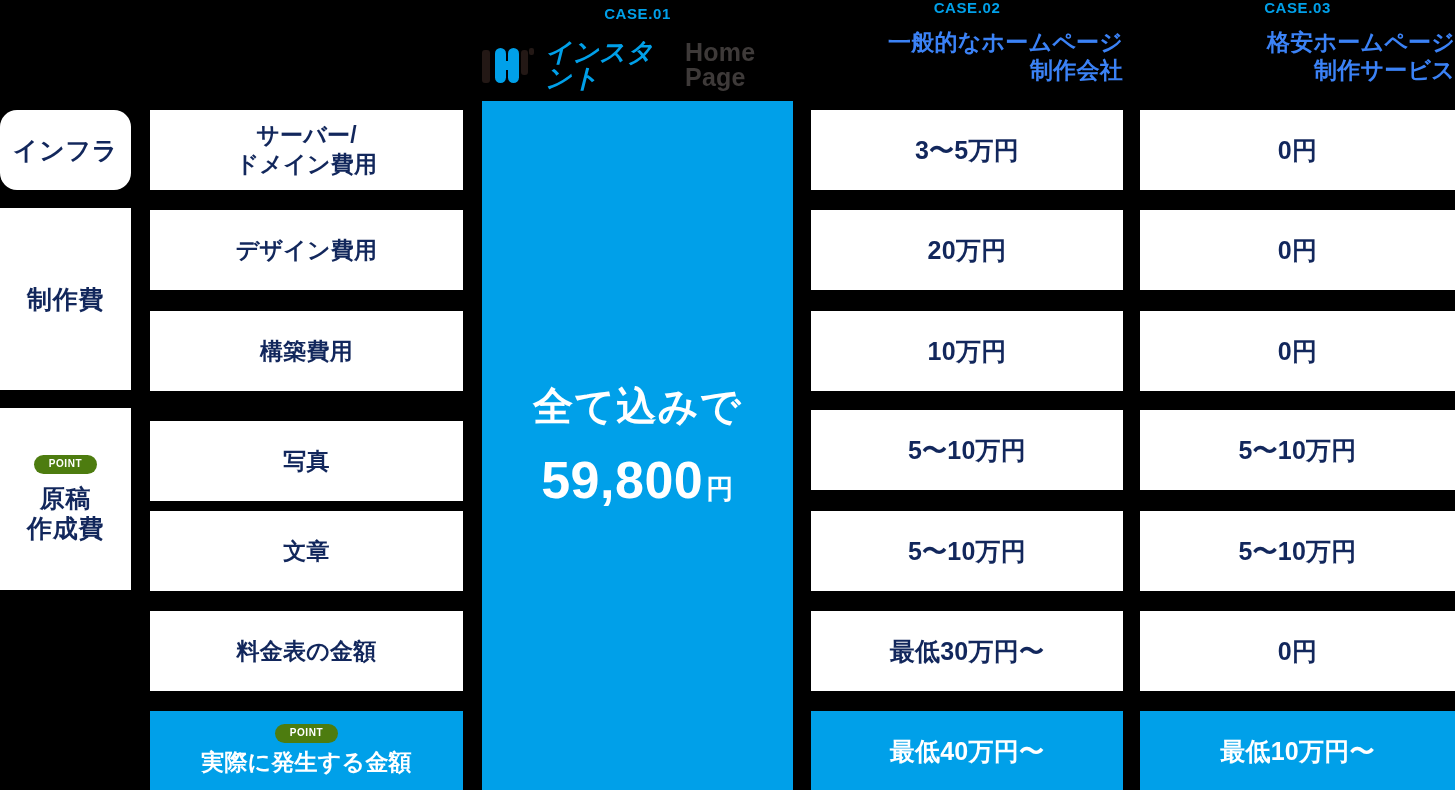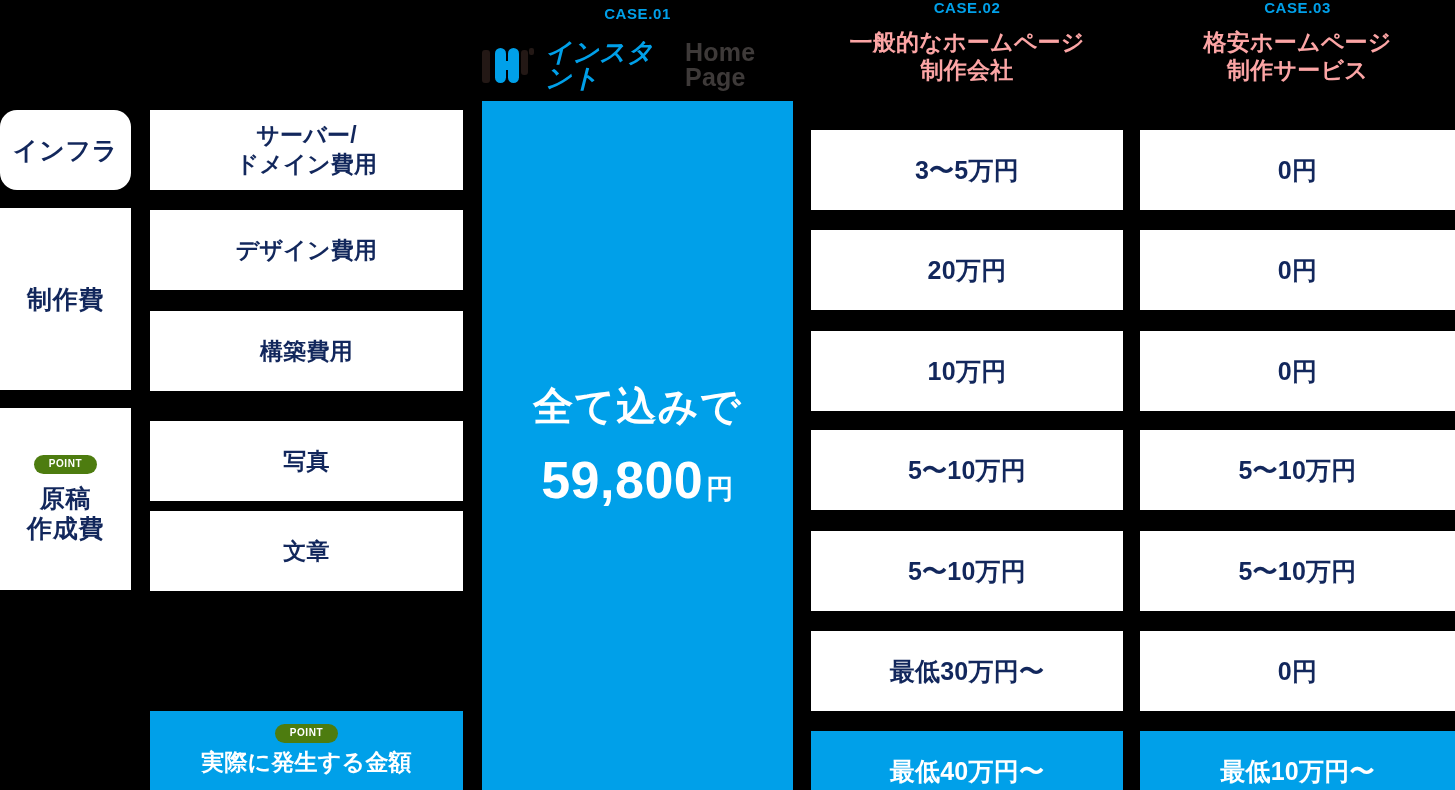--- a/index.html
+++ b/index.html
@@ -12,22 +12,22 @@
   }
   .board{position:absolute;left:0;top:0;width:1455px;height:790px;}
 
   
   .hdr{position:absolute;top:0;height:101px;}
   .case-label{
     text-align:center;font-weight:bold;font-size:15px;letter-spacing:.04em;
     color:#00A0E9;line-height:1;
   }
   .case-title{
-    text-align:center;font-weight:bold;font-size:23px;line-height:1.22;
-    color:#fca5a5;margin-top:13px;letter-spacing:.01em;
+    text-align:right;font-weight:bold;font-size:23px;line-height:1.22;
+    color:#3b82f6;margin-top:13px;letter-spacing:.01em;
   }
 
   
   #hdr1{left:482px;width:311px;}
   #hdr1 .case-label{margin-top:6px;}
   .logo-row{
     margin-top:18px;display:flex;align-items:center;justify-content:center;gap:13px;
   }
   .logo-mark{position:relative;width:50px;height:36px;flex:0 0 auto;}
   .logo-mark i{position:absolute;display:block;}
@@ -54,21 +54,21 @@
     align-items:center;justify-content:center;text-align:center;
     color:#12275C;font-weight:bold;box-sizing:border-box;
   }
   .cell.blue{background:#00A0E9;color:#ffffff;}
 
   
   .grp{font-size:25px;line-height:1.22;letter-spacing:.03em;flex-direction:column;}
   
   .sub{font-size:23px;line-height:1.25;letter-spacing:.01em;}
   
-  .val{font-size:25px;line-height:1.2;letter-spacing:.01em;margin-top:20px;}
+  .val{font-size:25px;line-height:1.2;letter-spacing:.01em;}
 
   
   #center-col{
     position:absolute;left:482px;top:101px;width:311px;height:689px;
     background:#00A0E9;display:flex;flex-direction:column;
     align-items:center;justify-content:center;color:#fff;
   }
   #center-col .ci-top{font-size:40px;font-weight:bold;letter-spacing:.03em;line-height:1;}
   #center-col .ci-price{
     margin-top:28px;font-size:52px;font-weight:bold;letter-spacing:.01em;line-height:1;
@@ -146,20 +146,23 @@
   </div>
   <div class="cell sub" style="left:150px;top:311px;width:313px;height:80px;">
     <span>構築費用</span>
   </div>
   <div class="cell sub" style="left:150px;top:421px;width:313px;height:80px;">
     <span>写真</span>
   </div>
   <div class="cell sub" style="left:150px;top:511px;width:313px;height:80px;">
     <span>文章</span>
   </div>
+  <div class="cell sub" style="left:150px;top:611px;width:313px;height:80px;">
+    <span>料金表の金額</span>
+  </div>
   <div class="cell sub blue with-badge" style="left:150px;top:711px;width:313px;height:79px;">
     <span class="point">POINT</span>
     <span>実際に発生する金額</span>
   </div>
 
   <div id="center-col">
     <div class="ci-top">全て込みで</div>
     <div class="ci-price">
       <span>59,800</span>
       <span class="ci-yen">円</span>

